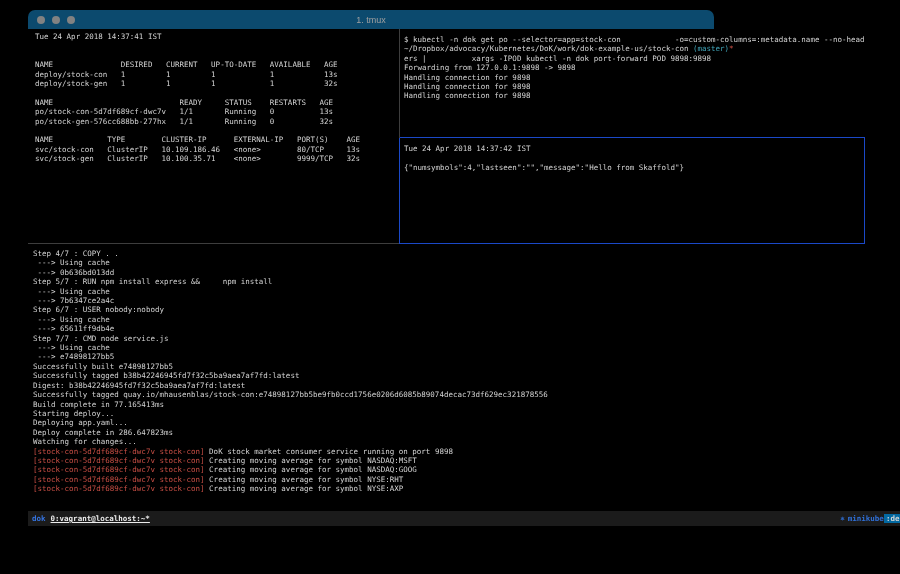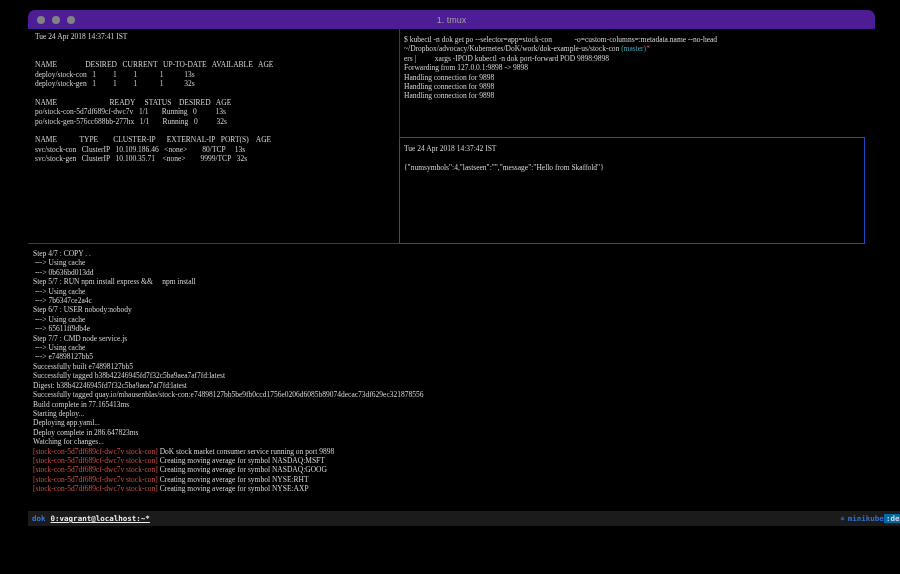--- a/index.html
+++ b/index.html
@@ -1,30 +1,30 @@
 <!DOCTYPE html>
 <html><head>
 <meta charset="utf-8">
 <style>
   html,body{margin:0;padding:0;background:#000;width:900px;height:574px;overflow:hidden;}
   body{position:relative;font-family:"DejaVu Sans Mono",monospace;}
   .titlebar{
-    position:absolute;left:28px;top:10px;width:847px;height:19px;
-    background:#4c1d95;border-radius:7px 7px 0 0;
+    position:absolute;left:28px;top:10px;width:686px;height:19px;
+    background:#0c4a6e;border-radius:7px 7px 0 0;
     display:flex;align-items:center;
   }
   .traffic{display:flex;gap:7px;margin-left:9px;}
   .dot{width:8px;height:8px;border-radius:50%;background:#828282;display:inline-block;}
   .wtitle{
     position:absolute;left:0;right:0;text-align:center;
     color:#a0a0a0;font-size:9px;font-family:"Liberation Sans","DejaVu Sans",sans-serif;
   }
   .term-text, .pane{color:#d4d4d4;font-size:7.5px;line-height:9.4px;}
   .pane{position:absolute;}
-  .tl{white-space:pre;min-height:9.4px;font-family:Liberation Serif, serif;}
+  .tl{white-space:pre;min-height:9.4px;}
   .c-red{color:#c94f45;}
   .c-cyan{color:#42a8bc;}
   .border{position:absolute;}
   .b-gray{background:#3d3d3d;}
   .b-blue{background:#1b49c8;}
   .statusbar{
     position:absolute;left:28px;top:511px;width:900px;height:15px;
     background:#1b1b1b;display:flex;align-items:center;justify-content:space-between;
     font-size:7.5px;font-weight:bold;color:#e6e6e6;box-sizing:border-box;padding:0 4px;
   }
@@ -48,21 +48,21 @@
 </div>
 
 <div class="pane" style="left:35px;top:32px;width:360px;">
     <div class="tl">Tue 24 Apr 2018 14:37:41 IST</div>
     <div class="tl"></div>
     <div class="tl"></div>
     <div class="tl">NAME               DESIRED   CURRENT   UP-TO-DATE   AVAILABLE   AGE</div>
     <div class="tl">deploy/stock-con   1         1         1            1           13s</div>
     <div class="tl">deploy/stock-gen   1         1         1            1           32s</div>
     <div class="tl"></div>
-    <div class="tl">NAME                            READY     STATUS    DESIRED   AGE</div>
+    <div class="tl">NAME                            READY     STATUS    RESTARTS   AGE</div>
     <div class="tl">po/stock-con-5d7df689cf-dwc7v   1/1       Running   0          13s</div>
     <div class="tl">po/stock-gen-576cc688bb-277hx   1/1       Running   0          32s</div>
     <div class="tl"></div>
     <div class="tl">NAME            TYPE        CLUSTER-IP      EXTERNAL-IP   PORT(S)    AGE</div>
     <div class="tl">svc/stock-con   ClusterIP   10.109.186.46   &lt;none&gt;        80/TCP     13s</div>
     <div class="tl">svc/stock-gen   ClusterIP   10.100.35.71    &lt;none&gt;        9999/TCP   32s</div>
   </div>
 
 <div class="pane" style="left:404px;top:35px;width:462px;">
     <div class="tl">$ kubectl -n dok get po --selector=app=stock-con            -o=custom-columns=:metadata.name --no-head</div>

